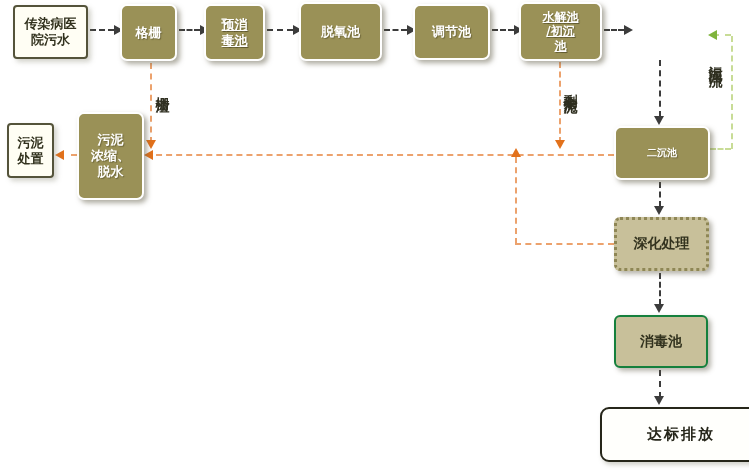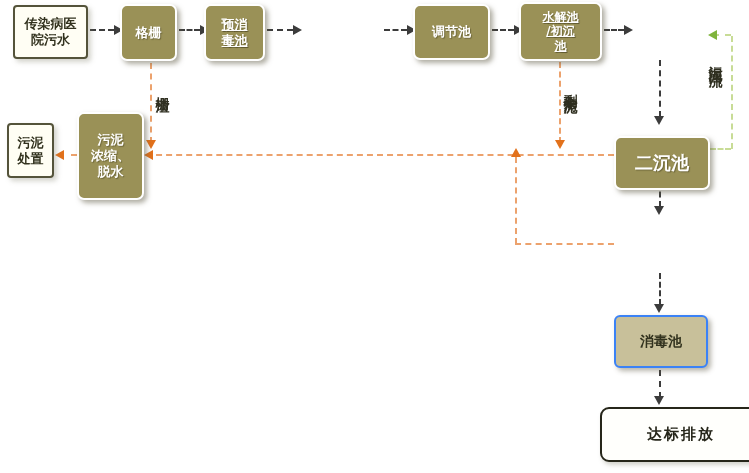--- a/index.html
+++ b/index.html
@@ -5,37 +5,37 @@
   html,body{margin:0;padding:0;background:#ffffff;font-family:"DejaVu Sans","Liberation Sans",sans-serif;}
   .canvas{position:relative;width:749px;height:473px;background:#ffffff;overflow:hidden;}
 
   
   .node{position:absolute;box-sizing:border-box;display:flex;align-items:center;justify-content:center;
         text-align:center;white-space:pre-line;font-weight:bold;line-height:1.22;}
   .olive{background:#9A9157;border:2px solid #ffffff;border-radius:7px;color:#ffffff;
          box-shadow:3px 3px 5px rgba(95,92,70,.5);text-shadow:1px 1px 1px rgba(60,55,25,.45);font-size:13px;}
   .whitebox{background:#FFFEF4;border:2px solid #54533A;border-radius:4px;color:#32321E;
             box-shadow:3px 3px 5px rgba(130,128,110,.35);font-size:13px;}
-  .tanbox{background:#C8C09A;border:2px solid #3b82f6;border-radius:6px;color:#32321E;
+  .tanbox{background:#C8C09A;border:2px solid #15803d;border-radius:6px;color:#32321E;
           box-shadow:3px 3px 5px rgba(95,92,70,.45);font-size:14px;}
   .scallop{border:3px dotted #8E8655;}
   .discharge{background:#FFFFFC;border:2px solid #26261A;border-radius:9px;color:#26261A;
              box-shadow:2px 3px 4px rgba(130,128,110,.35);font-size:15px;letter-spacing:2px;}
 
   
   .n-hospital {left:13px; top:5px;  width:75px; height:54px;}
   .n-grille   {left:120px;top:4px;  width:57px; height:57px;}
   .n-pre      {left:204px;top:4px;  width:61px; height:57px;text-decoration:underline;}
   .n-deox     {left:299px;top:2px;  width:83px; height:59px;}
   .n-reg      {left:413px;top:4px;  width:77px; height:56px;}
   .n-hydro    {left:519px;top:2px;  width:83px; height:59px;font-size:12px;line-height:1.18;text-decoration:underline;}
   .n-bio      {left:629px;top:4px;  width:79px; height:54px;}
   .n-disposal {left:7px;  top:123px;width:47px; height:55px;}
   .n-thicken  {left:77px; top:112px;width:67px; height:88px;}
-  .n-second   {left:614px;top:136px;width:96px; height:54px;font-size:18px;}
+  .n-second   {left:614px;top:126px;width:96px; height:54px;font-size:10px;}
   .n-advanced {left:614px;top:217px;width:95px; height:54px;}
   .n-disinf   {left:614px;top:315px;width:94px; height:53px;}
   .n-discharge{left:552px;top:407px;width:162px;height:55px;margin-left:48px;}
 
   
   .hline{position:absolute;height:0;border-top:2px dashed #3C3C3C;}
   .vline{position:absolute;width:0;border-left:2px dashed #3C3C3C;}
   .o-line{border-color:#ECA26D;}
   .g-line{border-color:#C8DC96;}
 
@@ -109,26 +109,28 @@
 
   <div class="vlabel" style="left:156px;top:86px;">栅渣</div>
   <div class="vlabel" style="left:564px;top:83px;">剩余污泥</div>
   <div class="vlabel" style="left:709px;top:55px;">污泥回流</div>
 
   <div class="node whitebox n-hospital">传染病医
 院污水</div>
   <div class="node olive n-grille">格栅</div>
   <div class="node olive n-pre">预消
 毒池</div>
+  <div class="node olive n-deox">脱氧池</div>
   <div class="node olive n-reg">调节池</div>
   <div class="node olive n-hydro">水解池
 /初沉
 池</div>
   <div class="node whitebox n-disposal">污泥
 处置</div>
   <div class="node olive n-thicken">污泥
 浓缩、
 脱水</div>
   <div class="node olive n-second">二沉池</div>
+  <div class="node tanbox scallop n-advanced">深化处理</div>
   <div class="node tanbox n-disinf">消毒池</div>
   <div class="node discharge n-discharge">达标排放</div>
 
 </div>
 
 </body></html>

